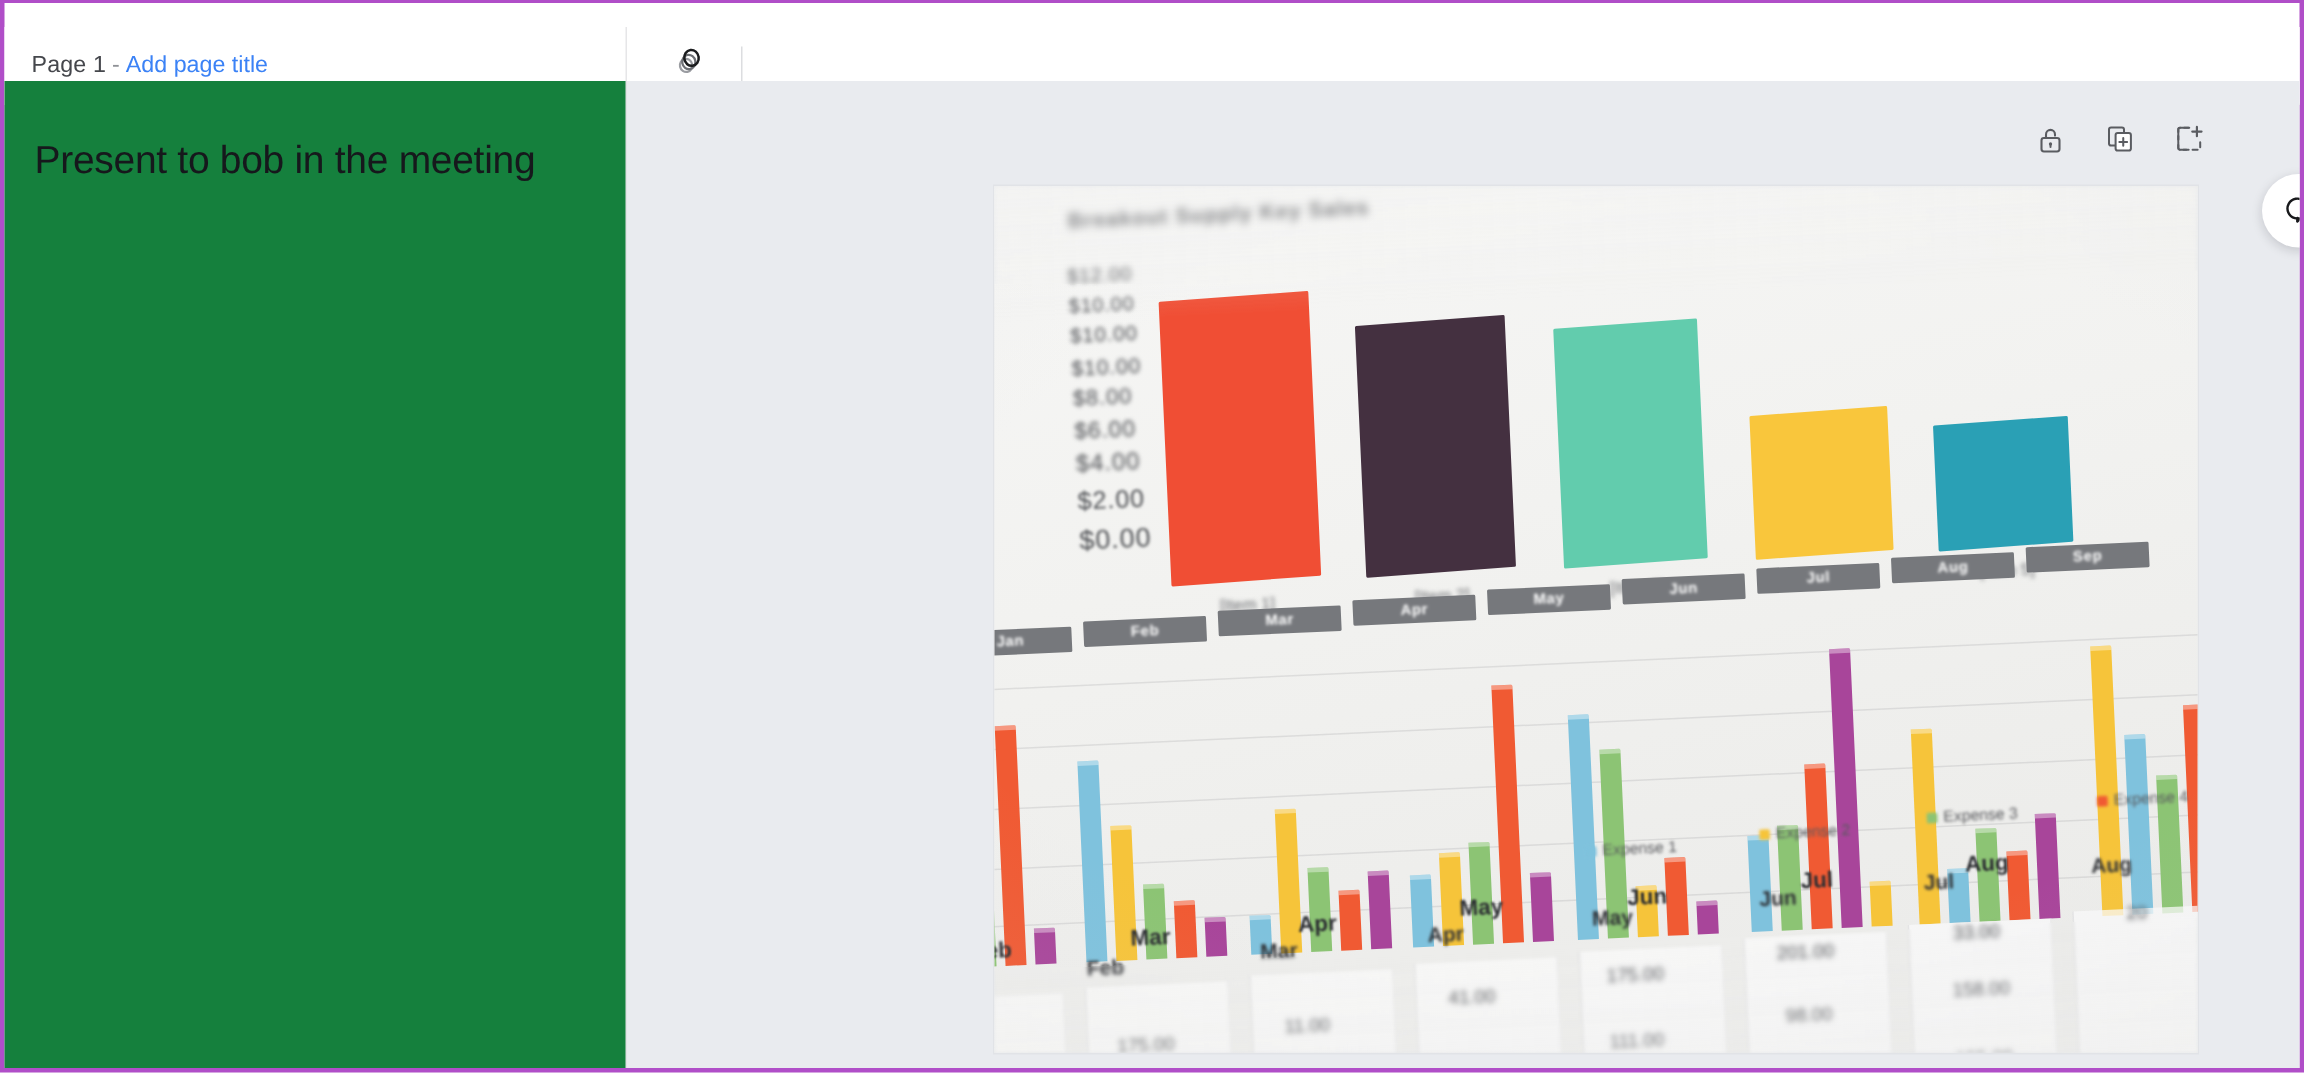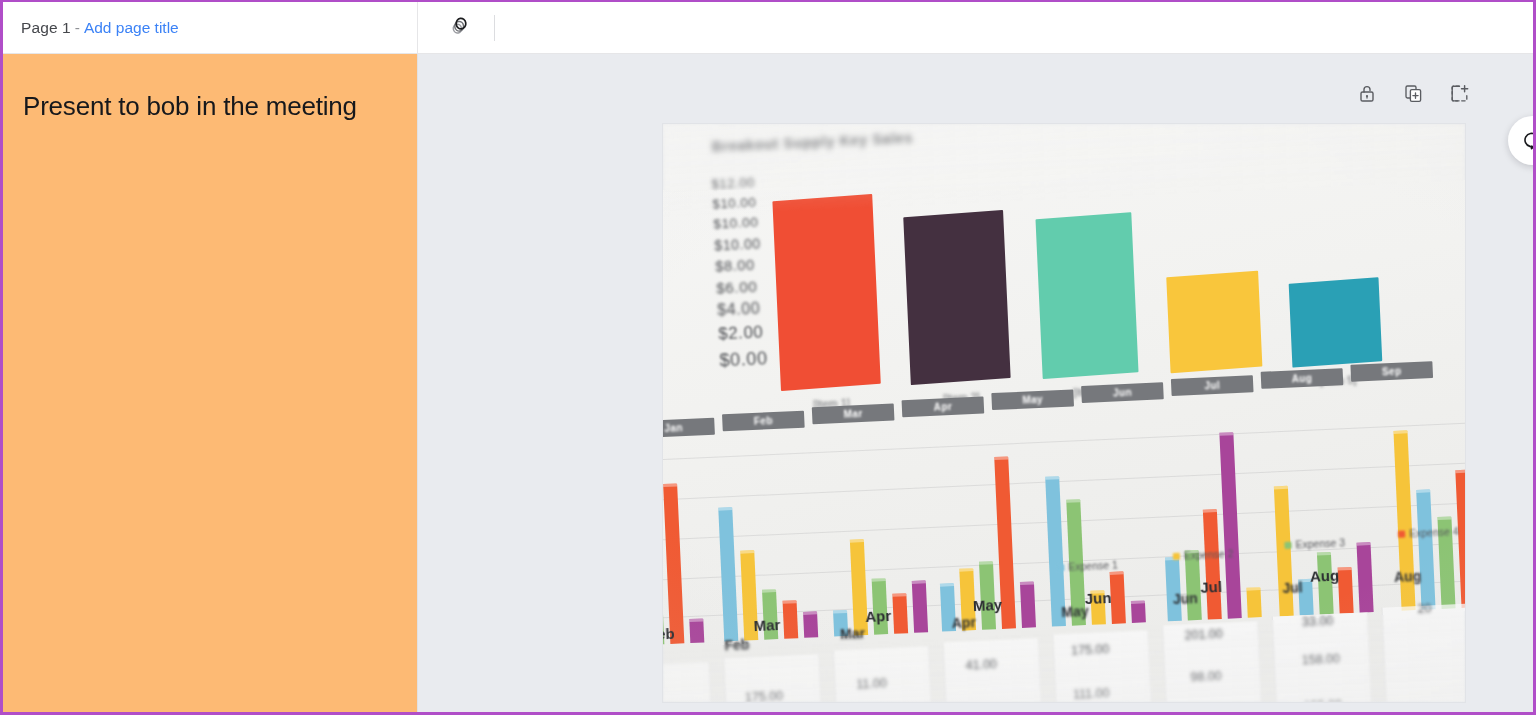--- a/index.html
+++ b/index.html
@@ -18,21 +18,21 @@
     border-left: 3px solid #b04ec8;
     border-right: 3px solid #b04ec8;
     border-bottom: 3px solid #b04ec8;
     border-top: 2px solid #b04ec8;
     background: #ffffff;
   }
 
   
   #top-bar {
     position: absolute;
-    left: 0; top: 0;
+    left: 0; top: 16px;
     width: 1530px; height: 52px;
     background: #ffffff;
     border-bottom: 1px solid #e6e6e8;
     display: flex;
     align-items: stretch;
   }
   #page-title-zone {
     width: 415px;
     display: flex;
     align-items: center;
@@ -92,21 +92,21 @@
   
   #body-row {
     position: absolute;
     left: 0; top: 52px;
     width: 1530px; height: 658px;
     display: flex;
   }
   #left-panel {
     width: 415px;
     height: 100%;
-    background: #fdba74;
+    background: #15803d;
     border-right: 1px solid #e0e1e4;
     padding: 36px 20px 0 20px;
   }
   #left-panel .lp-heading {
     font-size: 26px;
     color: #16181c;
     font-weight: 400;
     letter-spacing: -.2px;
     line-height: 1.25;
   }

